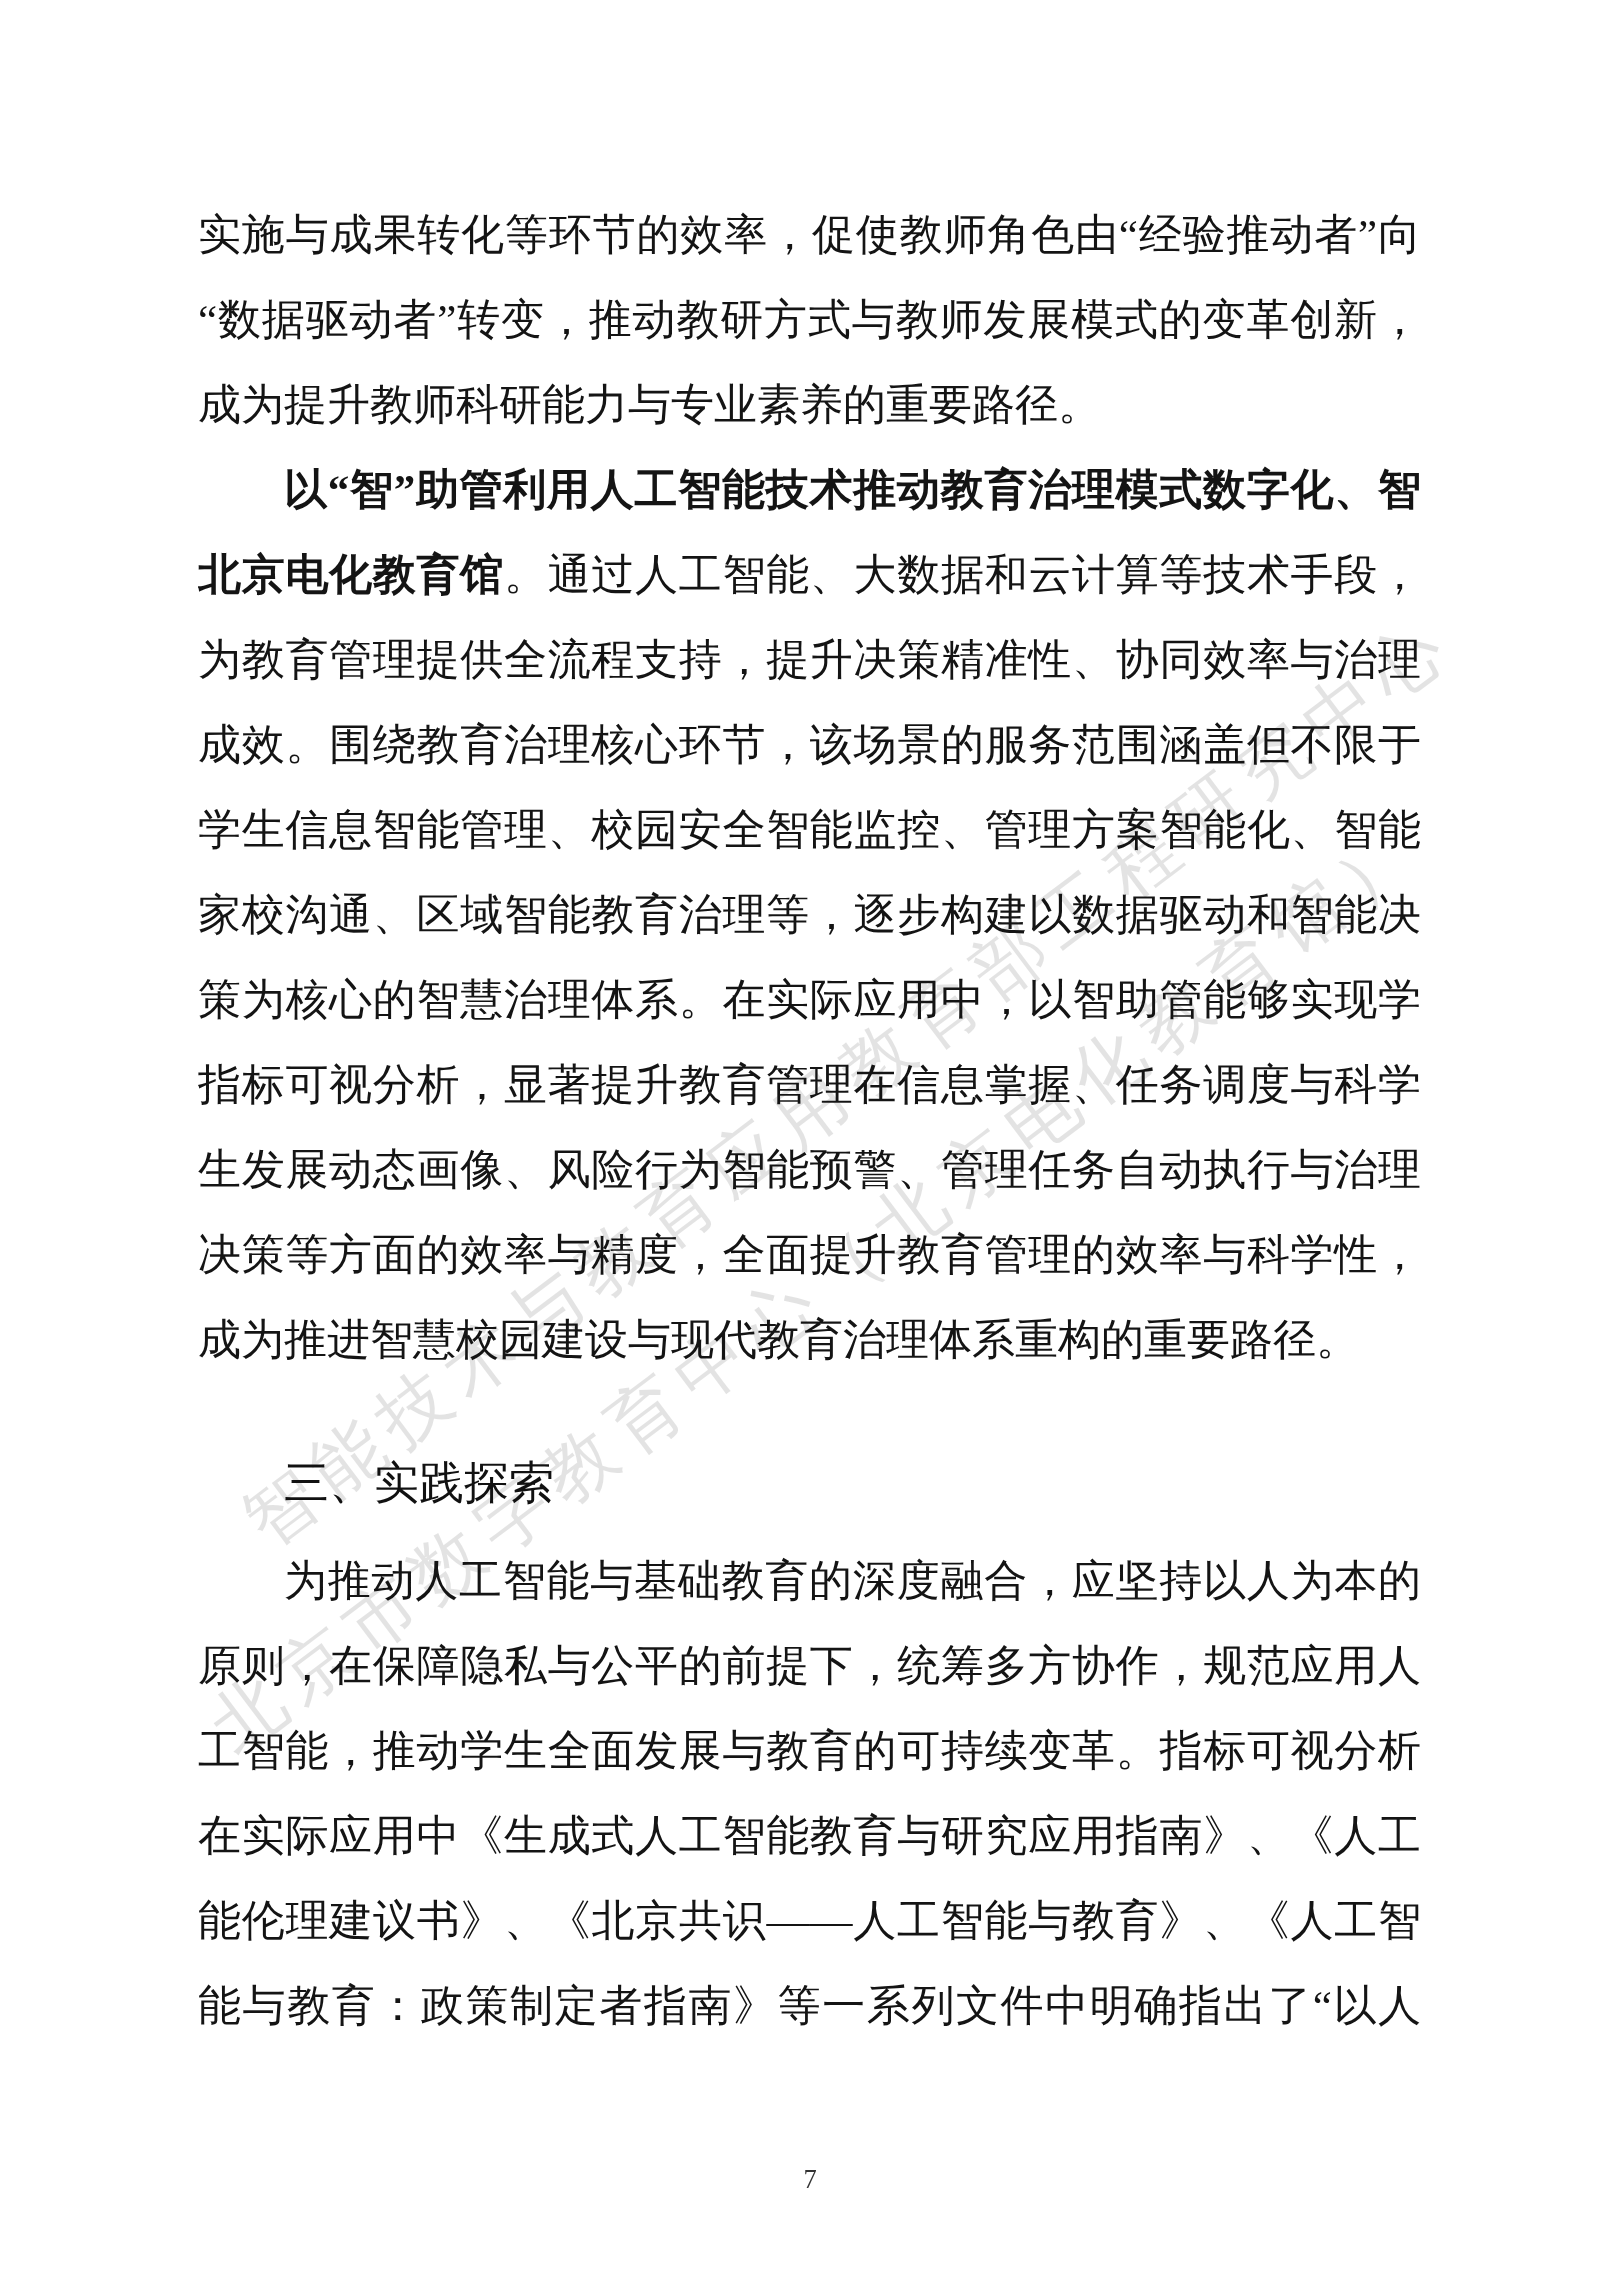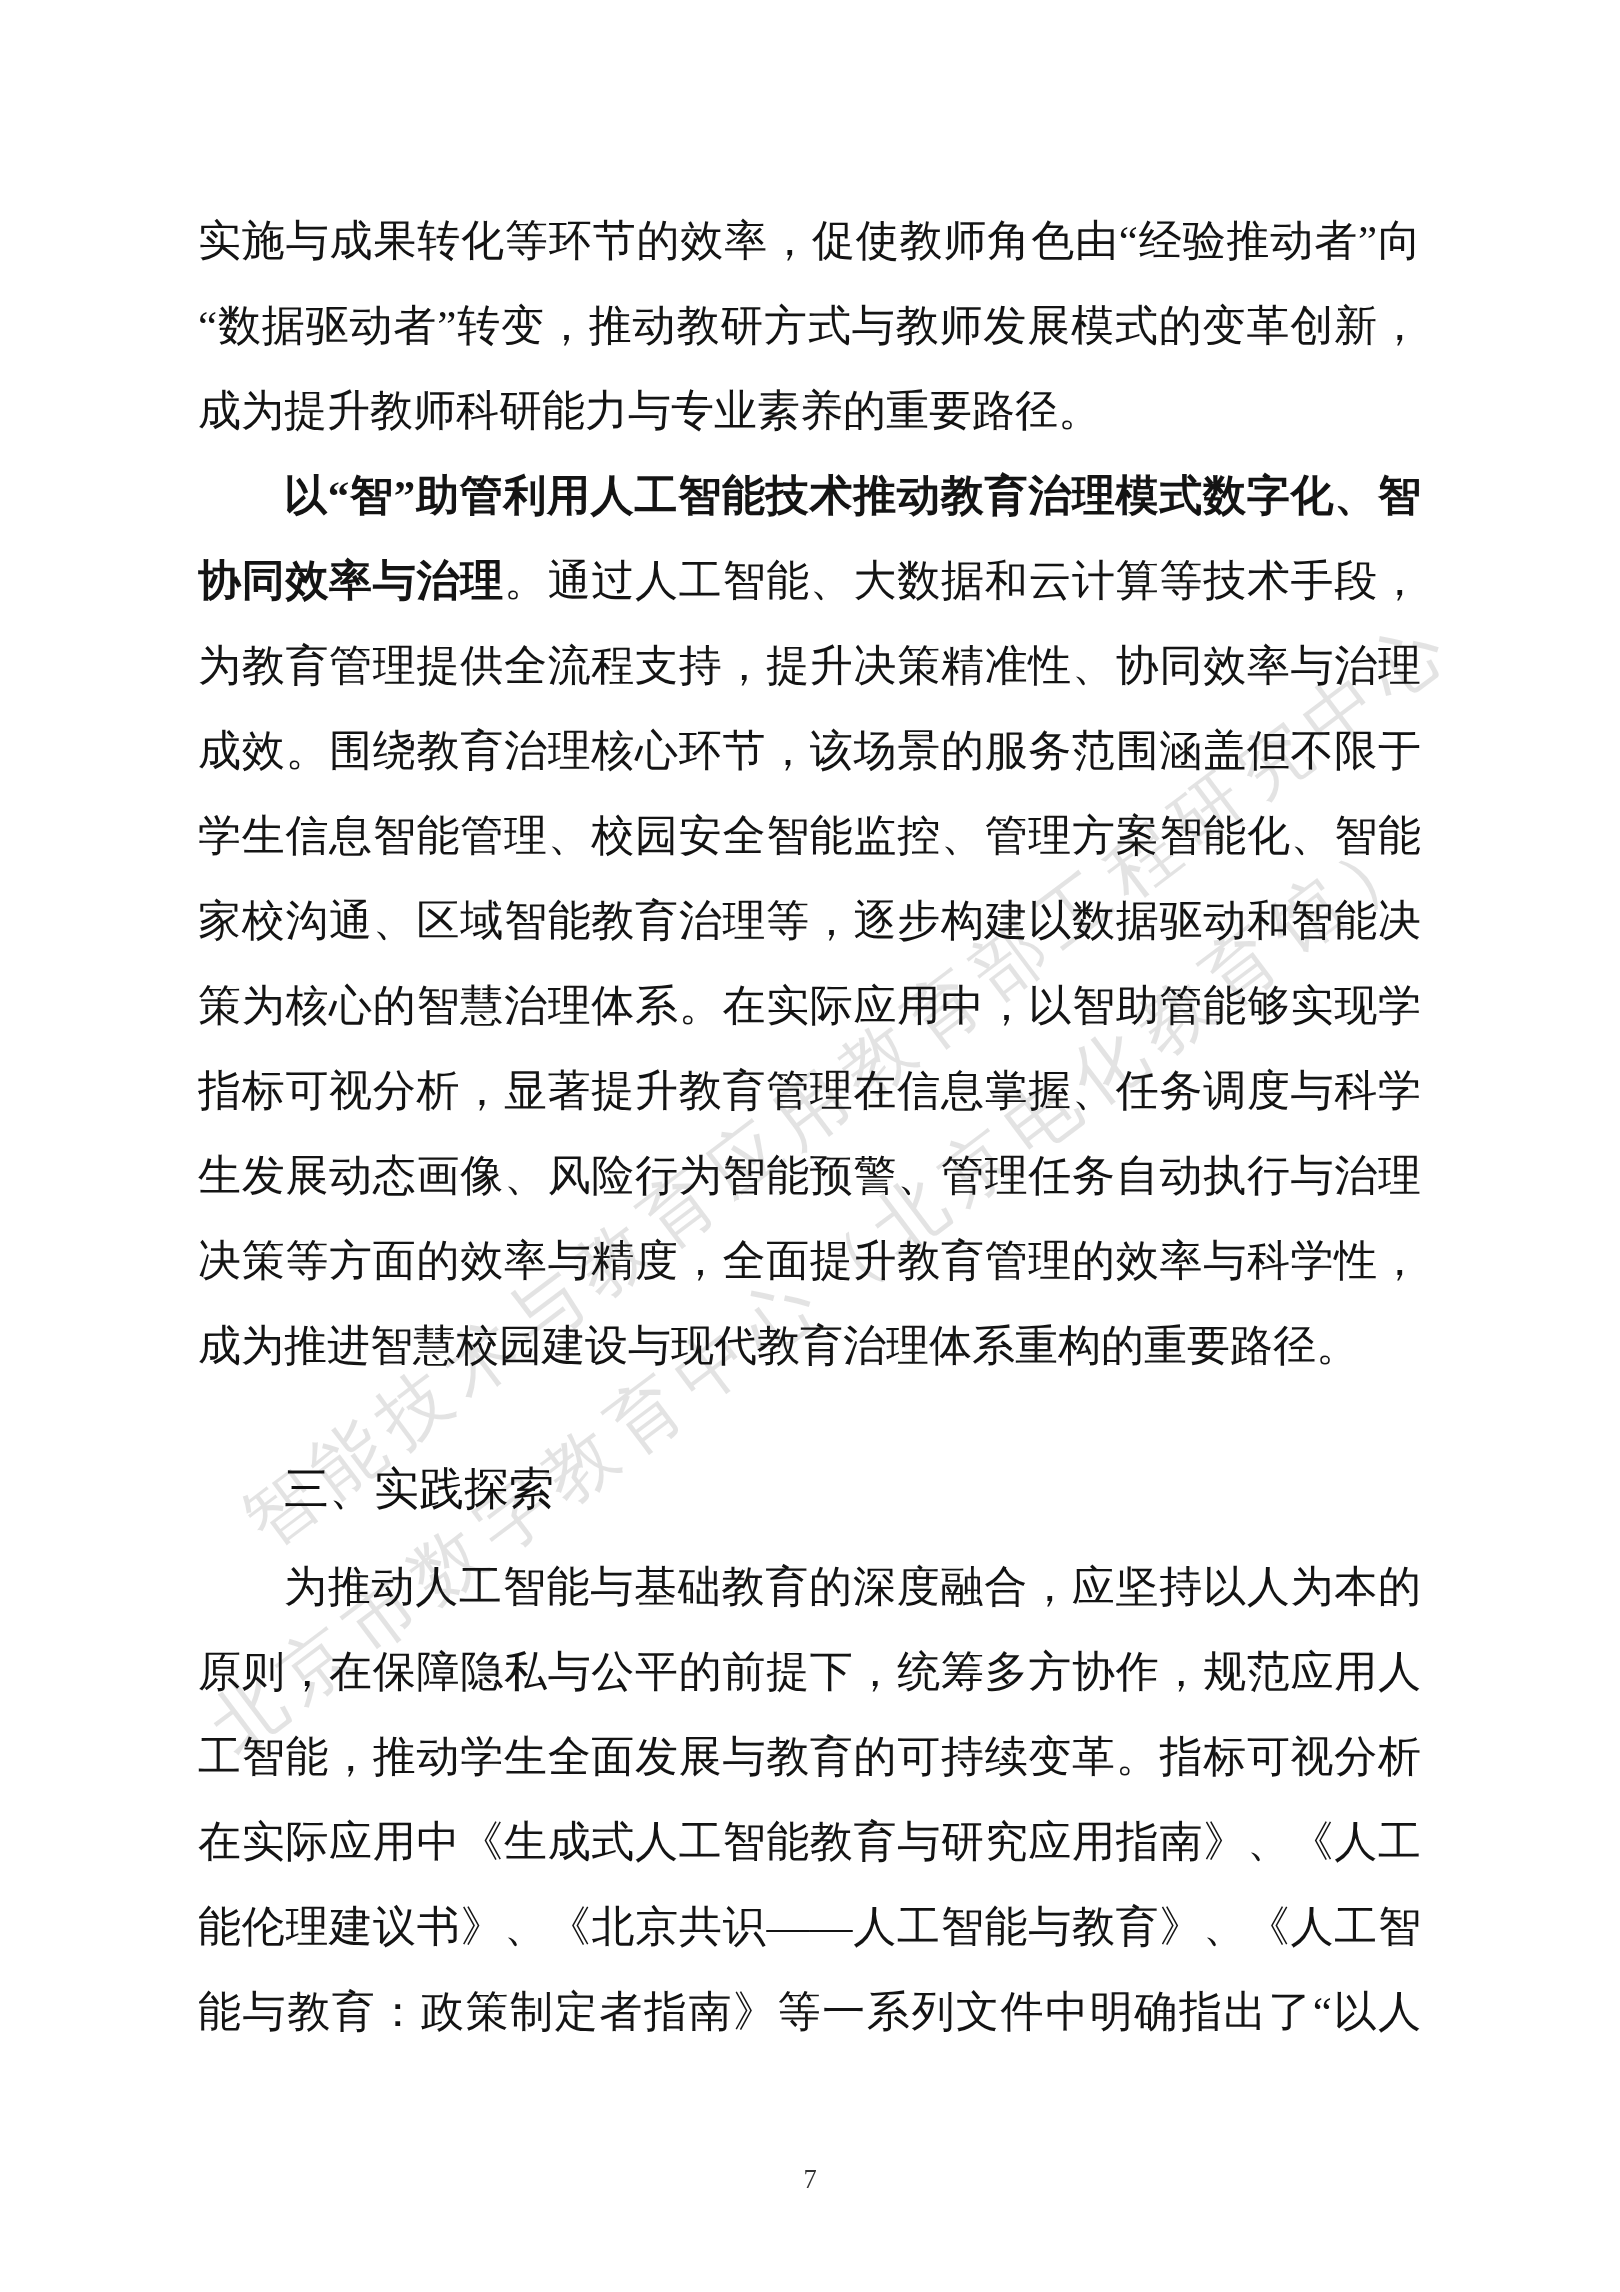--- a/index.html
+++ b/index.html
@@ -29,21 +29,21 @@
     transform-origin: 0 50%;
     pointer-events: none;
     user-select: none;
   }
   .wm1 { left: 253px; top: 1494px; }
   .wm2 { left: 220px; top: 1700px; }
 
   .content {
     position: absolute;
     left: 198px;
-    top: 198px;
+    top: 192px;
     width: 1223px;
   }
   .line {
     font-size: 43px;
     height: 85px;
     line-height: 85px;
     text-align: justify;
     text-align-last: justify;
     text-justify: inter-character;
     overflow: hidden;
@@ -81,21 +81,21 @@
 
   <div class="watermark wm1">智能技术与教育应用教育部工程研究中心</div>
   <div class="watermark wm2">北京市数字教育中心（北京电化教育馆）</div>
 
   <div class="content">
 
     <div class="line"><span class="b"></span><span>实施与成果转化等环节的效率，促使教师角色由“经验推动者”向</span></div>
     <div class="line"><span class="b"></span><span>“数据驱动者”转变，推动教研方式与教师发展模式的变革创新，</span></div>
     <div class="line short"><span class="b"></span><span>成为提升教师科研能力与专业素养的重要路径。</span></div>
     <div class="line indent"><span class="b">以“智”助管利用人工智能技术推动教育治理模式数字化、智</span><span></span></div>
-    <div class="line"><span class="b">协同效率与治理</span><span>。通过人工智能、大数据和云计算等技术手段，</span></div>
+    <div class="line"><span class="b">北京电化教育馆</span><span>。通过人工智能、大数据和云计算等技术手段，</span></div>
     <div class="line"><span class="b"></span><span>为教育管理提供全流程支持，提升决策精准性、协同效率与治理</span></div>
     <div class="line"><span class="b"></span><span>成效。围绕教育治理核心环节，该场景的服务范围涵盖但不限于</span></div>
     <div class="line"><span class="b"></span><span>学生信息智能管理、校园安全智能监控、管理方案智能化、智能</span></div>
     <div class="line"><span class="b"></span><span>家校沟通、区域智能教育治理等，逐步构建以数据驱动和智能决</span></div>
     <div class="line"><span class="b"></span><span>策为核心的智慧治理体系。在实际应用中，以智助管能够实现学</span></div>
     <div class="line"><span class="b"></span><span>指标可视分析，显著提升教育管理在信息掌握、任务调度与科学</span></div>
     <div class="line"><span class="b"></span><span>生发展动态画像、风险行为智能预警、管理任务自动执行与治理</span></div>
     <div class="line"><span class="b"></span><span>决策等方面的效率与精度，全面提升教育管理的效率与科学性，</span></div>
     <div class="line short"><span class="b"></span><span>成为推进智慧校园建设与现代教育治理体系重构的重要路径。</span></div>
 

